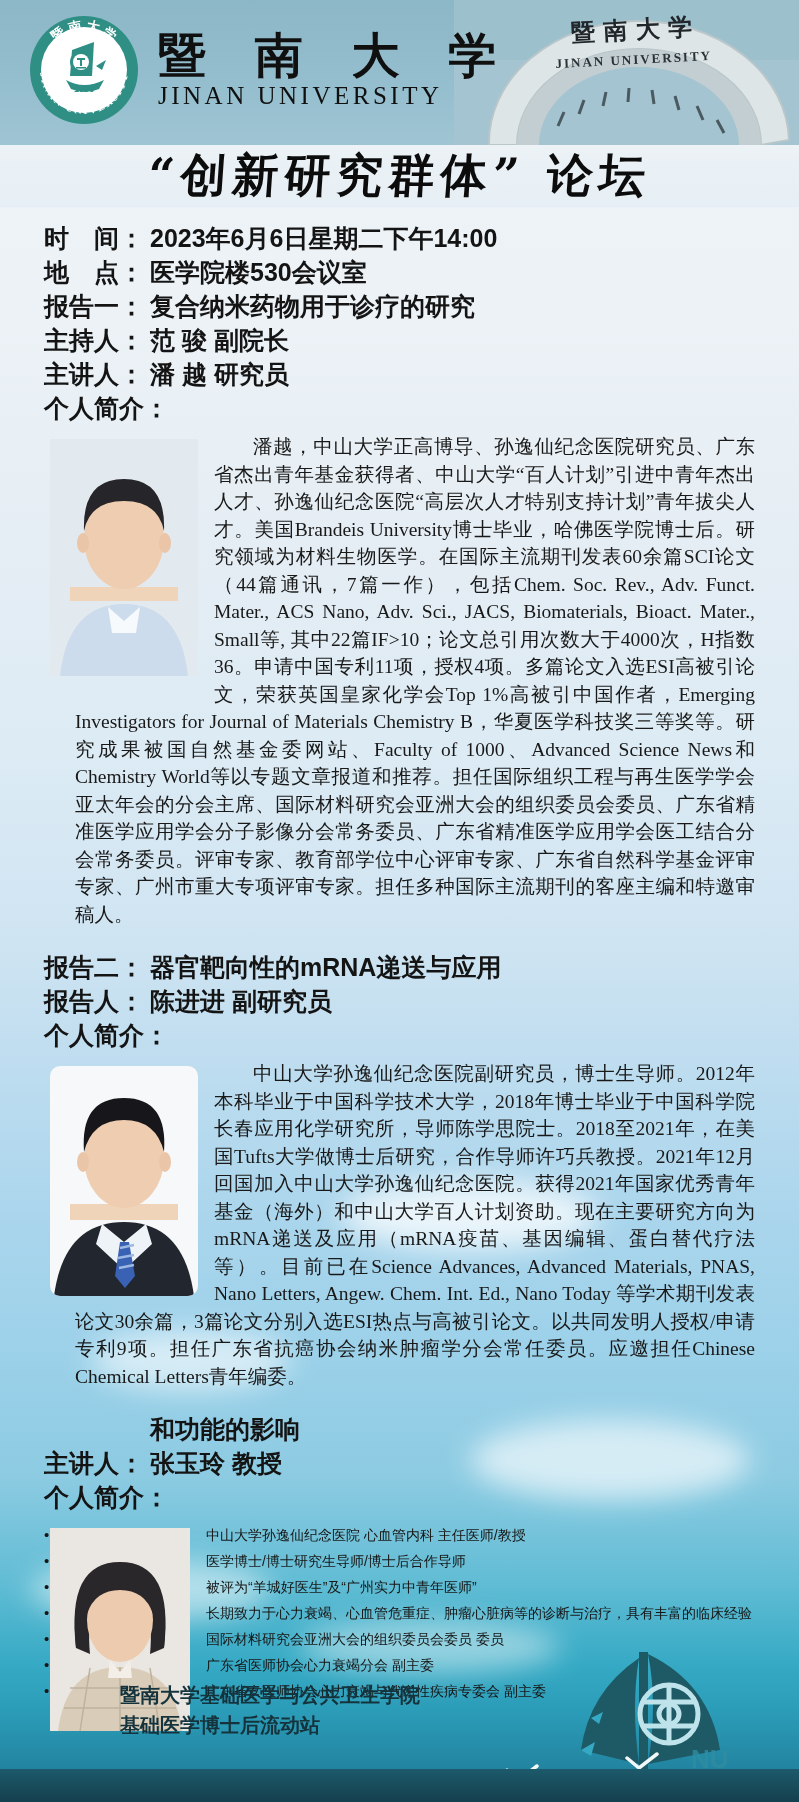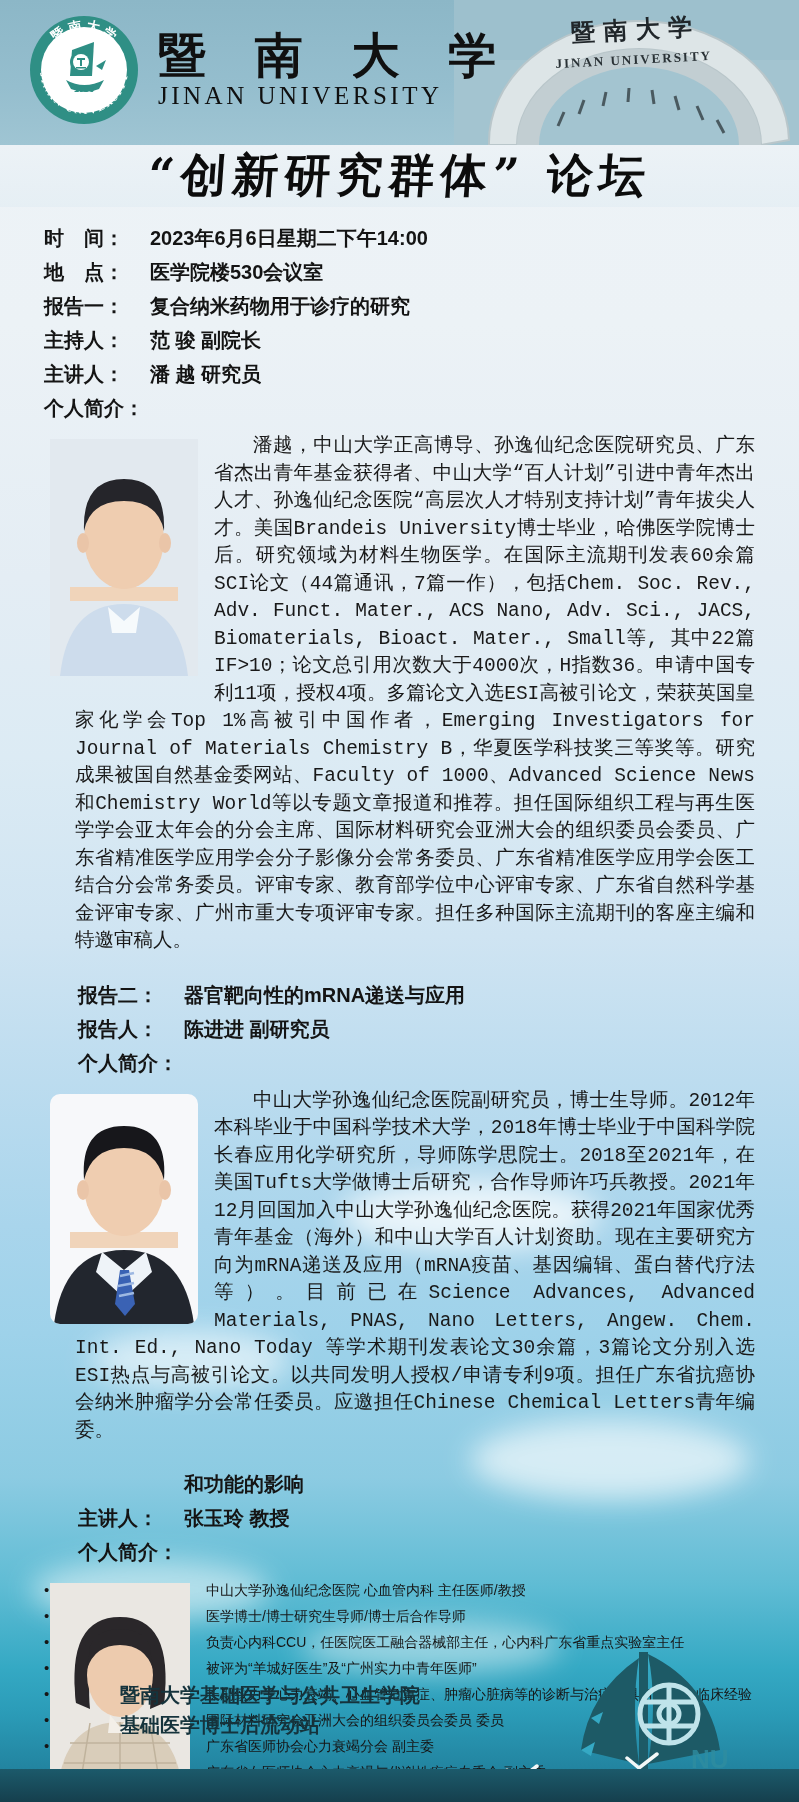--- a/index.html
+++ b/index.html
@@ -46,37 +46,37 @@
     background:linear-gradient(180deg, rgba(236,242,246,.95), rgba(228,238,244,.8));
   }
   .forum-title{
     font-family:"DejaVu Serif", serif; font-weight:bold; color:#0c0c0c;
     font-size:46px; letter-spacing:6px; transform:skewX(-4deg); white-space:nowrap;
   }
 
   
   .main{ position:relative; padding:14px 44px 0 44px; color:#141414; }
 
-  .hrow{ font-weight:bold; font-size:20px; line-height:34px; white-space:nowrap; }
+  .hrow{ font-weight:bold; font-size:25px; line-height:34px; white-space:nowrap; }
   .hrow .lbl{ display:inline-block; min-width:106px; }
   .hrow.cont{ padding-left:106px; }
 
   .bio-block{ margin-top:8px; }
   .bio-block::after{ content:""; display:block; clear:both; }
 
   .photo{ float:left; margin:6px 16px 6px 6px; }
   .photo svg{ display:block; }
   .photo.rounded svg{ border-radius:10px; }
 
   .bio{
-    font-family:Liberation Mono, monospace; font-size:19.5px; line-height:27.5px;
+    font-family:Liberation Serif, serif; font-size:19.5px; line-height:27.5px;
     text-align:justify; color:#191919; text-indent:2em;margin-left:31px;
   }
 
-  .talk-head{ margin-top:22px;margin-left:34px; }
+  .talk-head{ margin-top:22px; }
 
   .bullets{ list-style:none; margin-top:4px; }
   .bullets li{
     font-family:Liberation Sans, sans-serif; font-size:14px; line-height:26px; color:#161616;
     padding-left:14px; position:relative;
   }
   .bullets li::before{ content:"•"; position:absolute; left:0; top:0; font-size:15px; }
 
   
   .footer{ position:absolute; left:0; bottom:0; width:100%; height:150px; }
@@ -260,21 +260,20 @@
           <path d="M60 132 l10 12 l10 -12 l2 18 h-24 Z" fill="#f3efe8"></path>
           <path d="M26 120 q-10 -86 44 -86 q54 0 44 86 l-14 6 q6 -60 -30 -60 q-36 0 -30 60 Z" fill="#2a272a"></path>
           <ellipse cx="70" cy="92" rx="33" ry="42" fill="#edcbae"></ellipse>
           <path d="M37 86 q-2 -40 33 -40 q35 0 33 40 q-8 -24 -33 -24 q-25 0 -33 24 Z" fill="#2a272a"></path>
           <path d="M26 120 q-4 -40 6 -62 l8 10 q-6 22 -2 50 Z M114 120 q4 -40 -6 -62 l-8 10 q6 22 2 50 Z" fill="#2a272a"></path>
         </svg>
       </div>
       <ul class="bullets">
         <li>中山大学孙逸仙纪念医院 心血管内科 主任医师/教授</li>
         <li>医学博士/博士研究生导师/博士后合作导师</li>
-        <li>负责心内科CCU，任医院医工融合器械部主任，心内科广东省重点实验室主任</li>
         <li>被评为“羊城好医生”及“广州实力中青年医师”</li>
         <li>长期致力于心力衰竭、心血管危重症、肿瘤心脏病等的诊断与治疗，具有丰富的临床经验</li>
         <li>国际材料研究会亚洲大会的组织委员会委员 委员</li>
         <li>广东省医师协会心力衰竭分会 副主委</li>
         <li>广东省女医师协会心力衰竭与代谢性疾病专委会 副主委</li>
 
       </ul>
     </div>
 
   </div>

